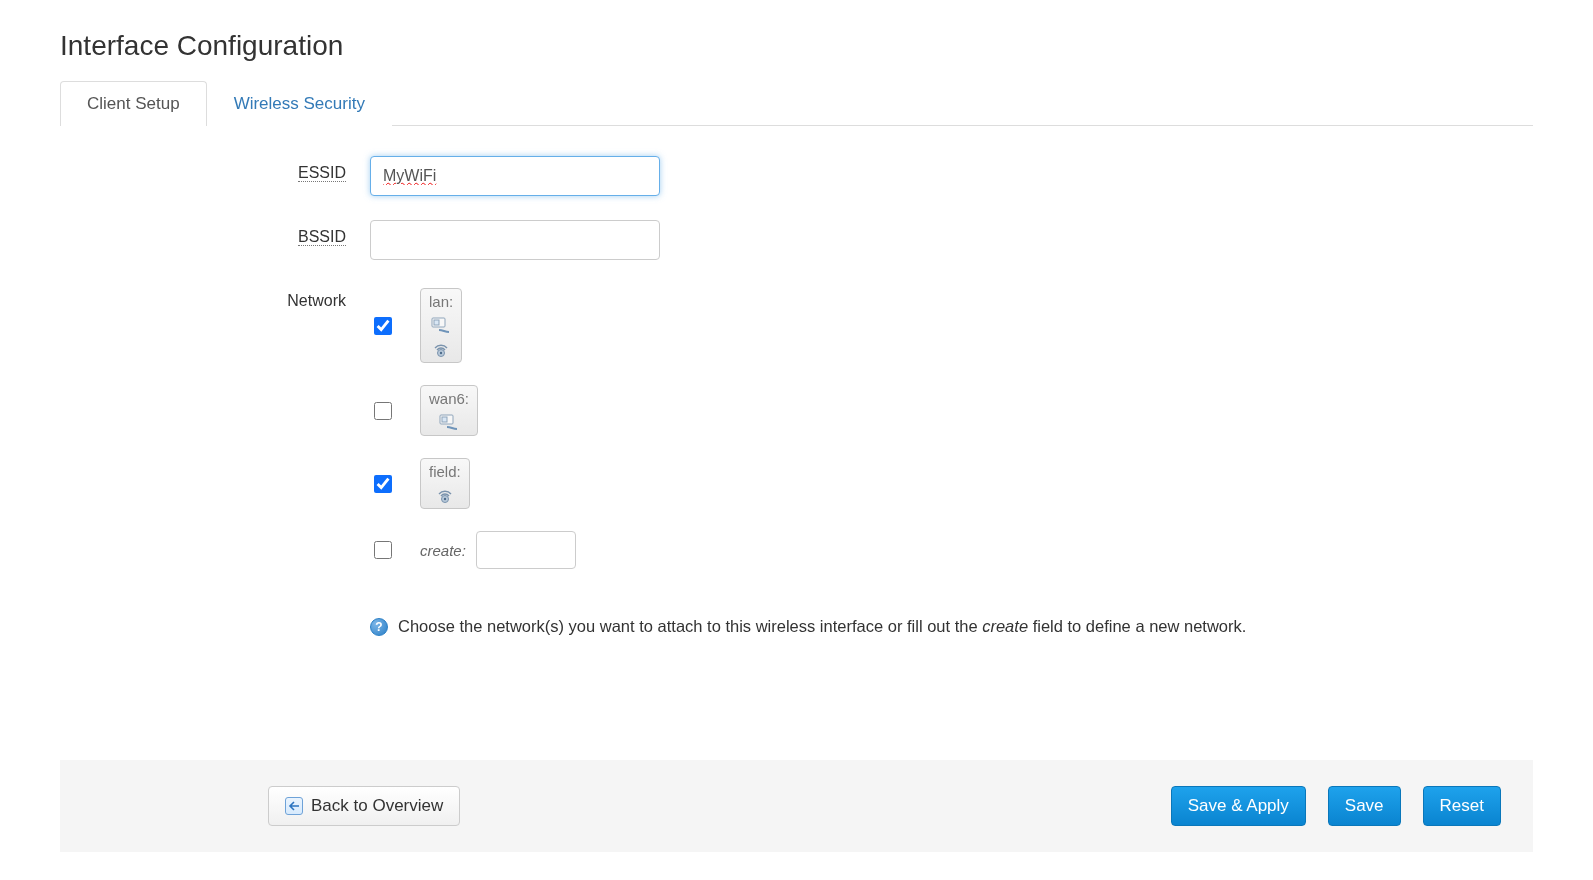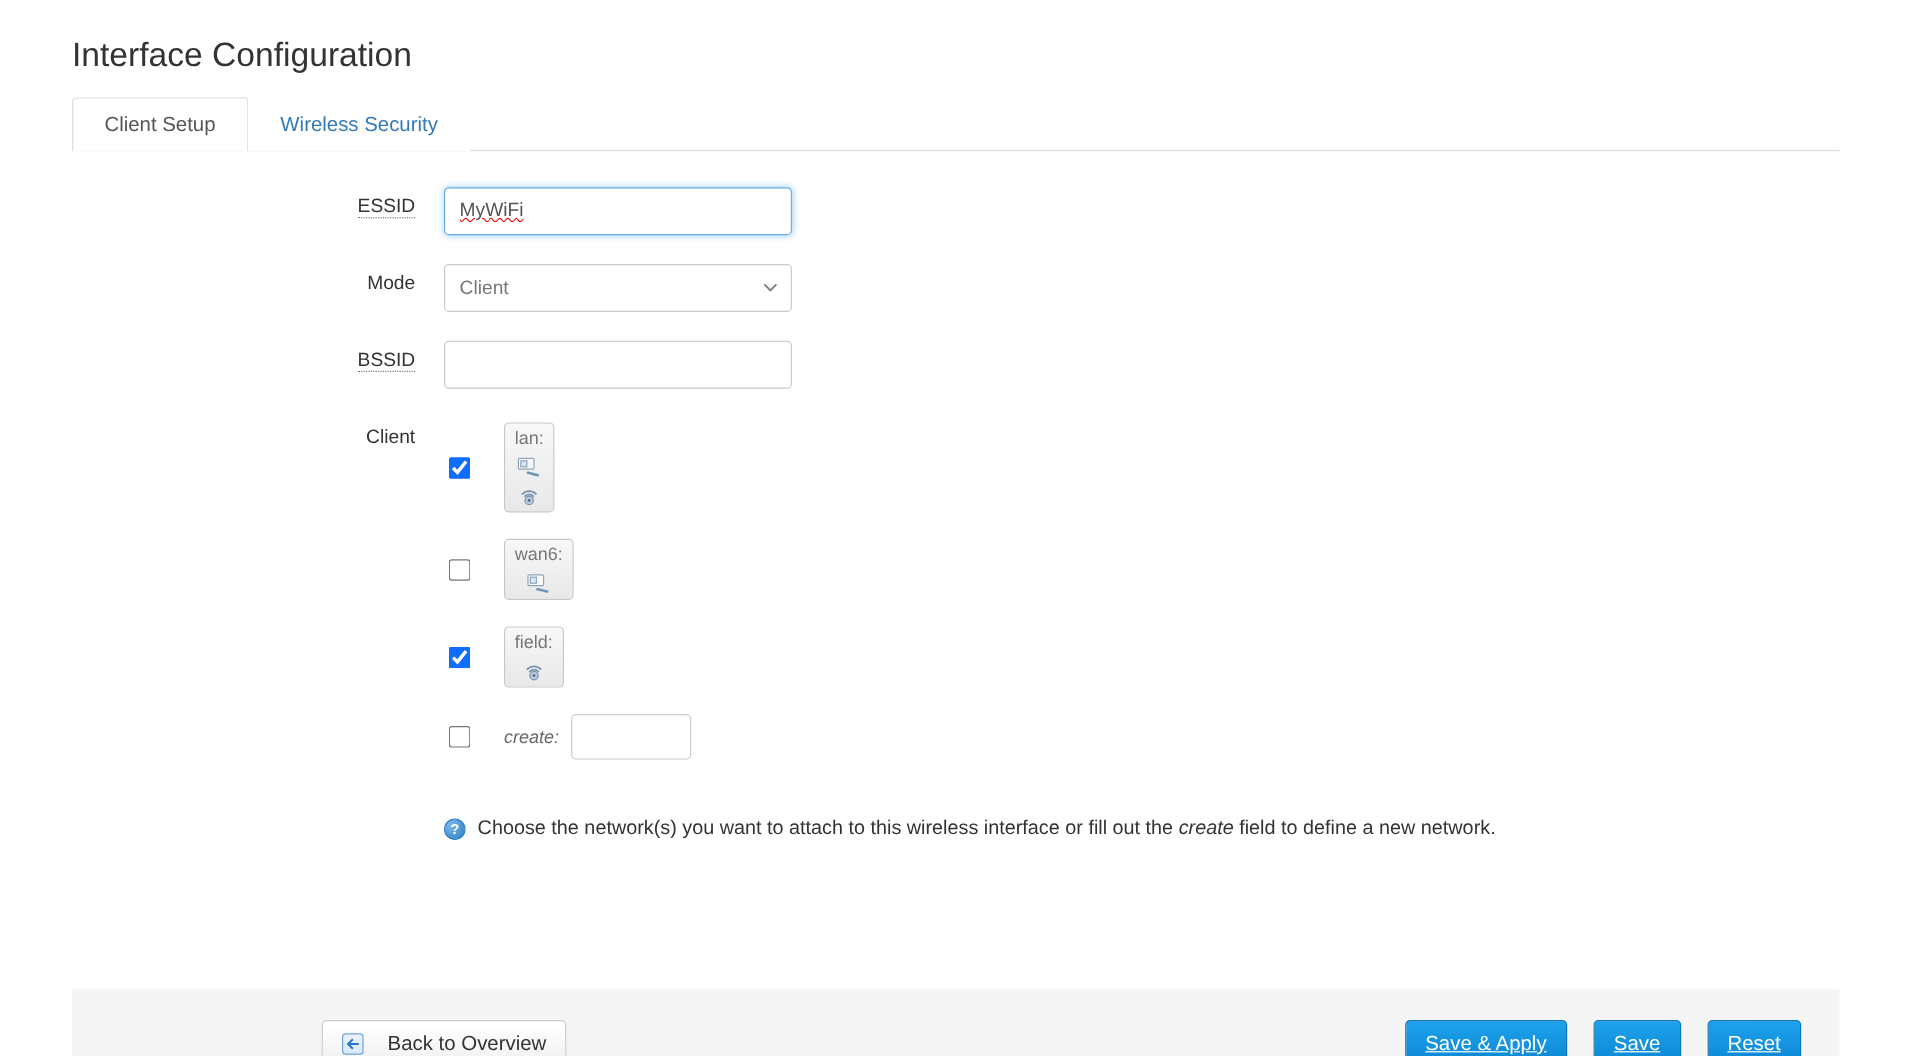--- a/index.html
+++ b/index.html
@@ -169,37 +169,36 @@
     padding: 26px 28px;
     margin-top: 40px;
     display: flex;
     align-items: center;
     justify-content: space-between;
   }
   .footer-left { padding-left: 180px; }
   .btn {
     display: inline-flex;
     align-items: center;
-    gap: 20px;
+    gap: 8px;
     border-radius: 4px;
     padding: 9px 16px;
     font-size: 17px;
     cursor: pointer;
     border: 1px solid transparent;
   }
   .btn-default {
     background: linear-gradient(#ffffff,#f0f0f0);
     border: 1px solid #ccc;
     color: #333;
   }
   .btn-primary {
     background: linear-gradient(#1ea2ec,#0a84d0);
     color: #fff;
     border: 1px solid #0a77ba;
-    text-decoration: underline;
   }
   .btn-primary + .btn-primary { margin-left: 10px; }
   .footer-right { display: flex; gap: 12px; padding-right: 4px; }
 
   .back-icon {
     width: 18px; height: 18px;
     border: 1px solid #6ea2d8;
     border-radius: 3px;
     background: linear-gradient(#eaf4fe,#d7eafd);
     display: inline-flex;
@@ -228,50 +227,33 @@
 
     <div class="form-row">
       <div class="form-label-col">
         <span class="abbr-label">ESSID</span>
       </div>
       <div class="form-control-col">
         <input class="text-input focused" type="text" value="MyWiFi" style="text-decoration: underline 1px wavy rgb(238, 17, 17);">
       </div>
     </div>
 
-    <div class="form-row">
-      <div class="form-label-col">
-        <span>Mode</span>
-      </div>
-      <div class="form-control-col">
-        <div class="select-wrap">
-          <select class="select-input">
-            <option>Client</option>
-          </select>
-          <span class="select-caret">
-            <svg width="12" height="12" viewBox="0 0 12 12">
-                <path d="M1 3 L6 8 L11 3" fill="none" stroke="#7a7a7a" stroke-width="1.5"></path>
-              </svg>
-          </span>
-        </div>
-      </div>
-    </div>
 
     <div class="form-row">
       <div class="form-label-col">
         <span class="abbr-label">BSSID</span>
       </div>
       <div class="form-control-col">
         <input class="text-input" type="text" value="" style="">
       </div>
     </div>
 
     <div class="form-row">
       <div class="form-label-col">
-        <span>Client</span>
+        <span>Network</span>
       </div>
       <div class="form-control-col net-col" id="net-col">
 
       <div class="net-row">
             <input type="checkbox" checked="" style="">
             <span class="net-badge">
               <span>lan:</span>
               <span class="net-icon">
                 <svg width="20" height="18" viewBox="0 0 20 18">
                   <rect x="1" y="2" width="13" height="9" rx="1" fill="#f7f7f7" stroke="#8fa5bb"></rect>

